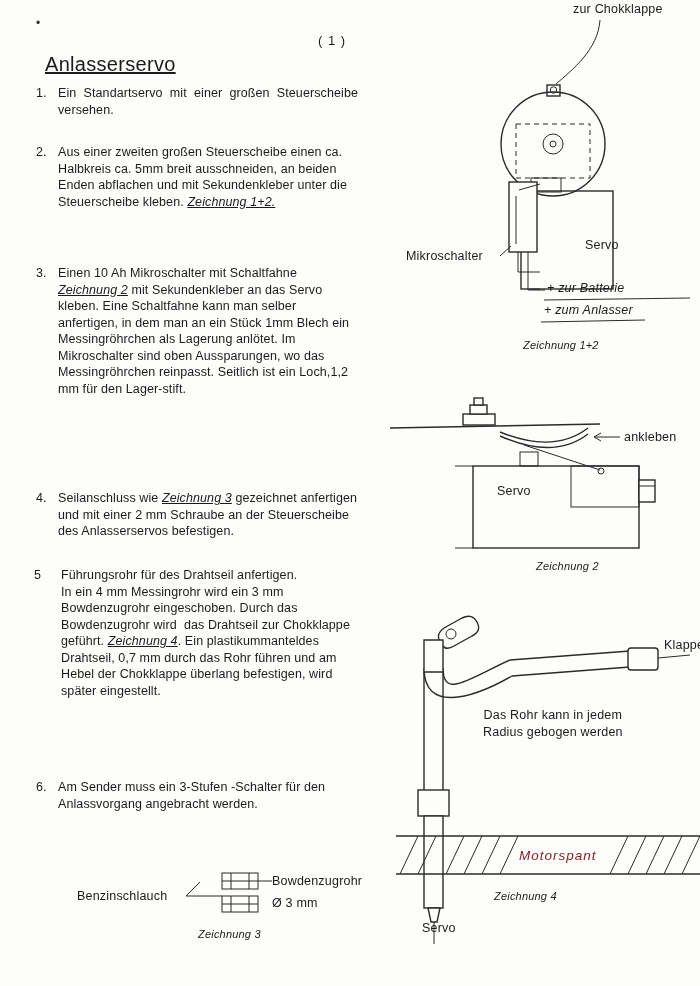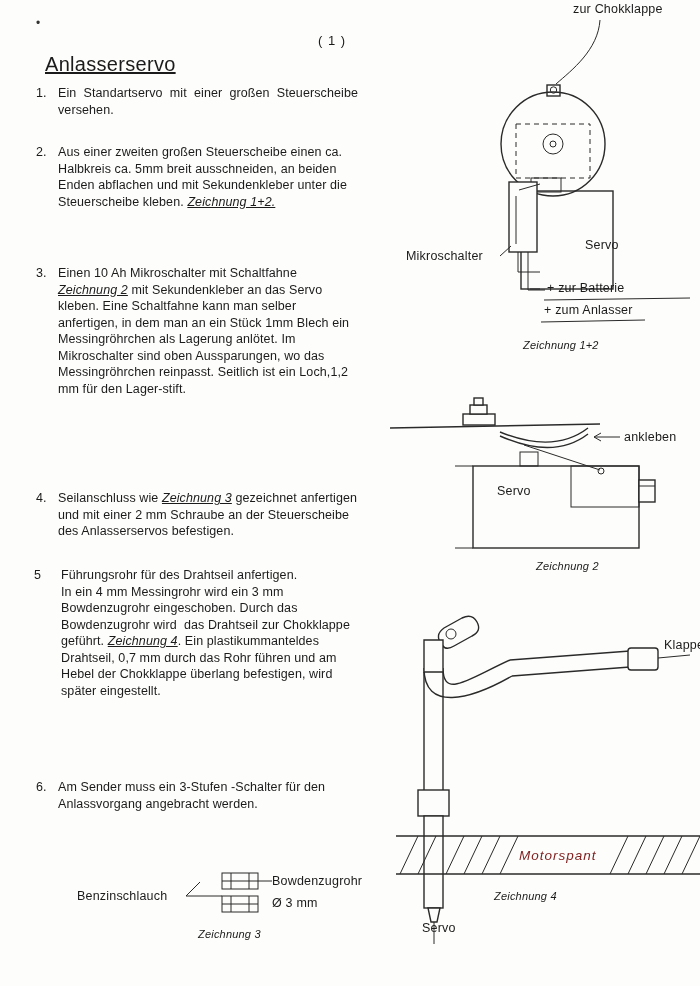--- a/index.html
+++ b/index.html
@@ -75,20 +75,21 @@
     font-style: italic;
     letter-spacing: 0.2px;
   }
   .lbl {
     position: absolute;
     font-size: 12.5px;
     letter-spacing: 0.2px;
     text-align: center;
   }
   .lbl.hand {
+    font-style: italic;
   }
 
   svg { position: absolute; left: 0; top: 0; overflow: visible; }
   .st { fill: none; stroke: #2a2a2a; stroke-width: 1.4; }
   .st-thin { fill: none; stroke: #2a2a2a; stroke-width: 1; }
   .st-dash { fill: none; stroke: #2a2a2a; stroke-width: 1; stroke-dasharray: 5 4; }
   .fillw { fill: #fdfdfb; stroke: #2a2a2a; stroke-width: 1.4; }
   .hatch { fill: none; stroke: #2a2a2a; stroke-width: 1; }
 </style>
 </head>
@@ -246,20 +247,22 @@
       <line x1="682" y1="874" x2="700" y2="836"></line>
     </g>
 
     <path class="fillw" d="M428,908 L440,908 L437,922 L431,922 z"></path>
     <line class="st-thin" x1="434" y1="922" x2="434" y2="934"></line>
 
     <path class="st-thin" d="M434,934 L434,944"></path>
   </svg>
 
   <div class="lbl" style="left:664px; top:638px;">Klappe</div>
+  <div class="lbl" style="left:483px; top:707px; white-space:pre; line-height:17px;">Das Rohr kann in jedem
+Radius gebogen werden</div>
   <div class="lbl ital" style="left:519px; top:848px; font-size:13.5px; letter-spacing:1px; color:#7f1d1d;">Motorspant</div>
   <div class="cap" style="left:494px; top:890px;">Zeichnung 4</div>
   <div class="lbl" style="left:422px; top:921px;">Servo</div>
 
   <svg width="700" height="986" viewBox="0 0 700 986" style="position:absolute;left:0;top:0;">
 
     <rect class="st-thin" x="222" y="873" width="36" height="16"></rect>
     <line class="st-thin" x1="231" y1="873" x2="231" y2="889"></line>
     <line class="st-thin" x1="249" y1="873" x2="249" y2="889"></line>
     <line class="st-thin" x1="222" y1="881" x2="258" y2="881"></line>

